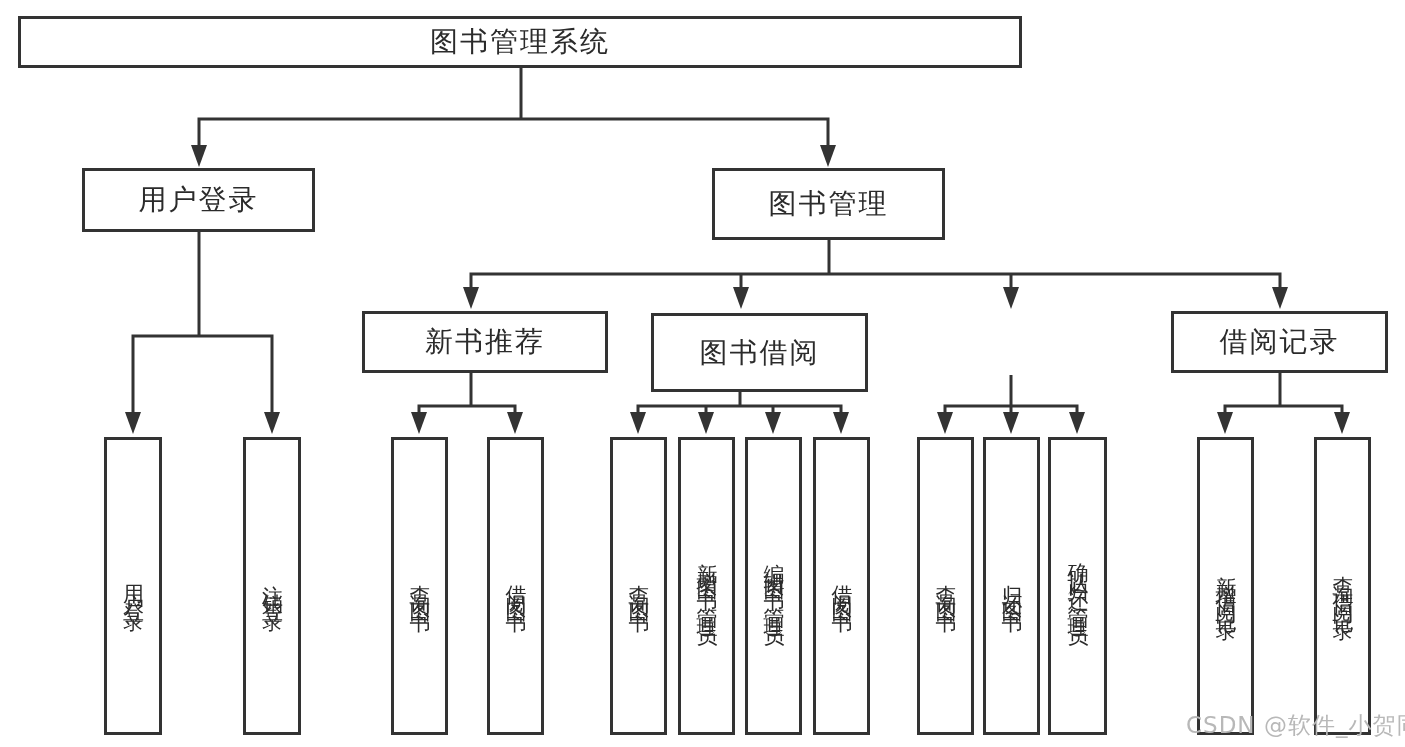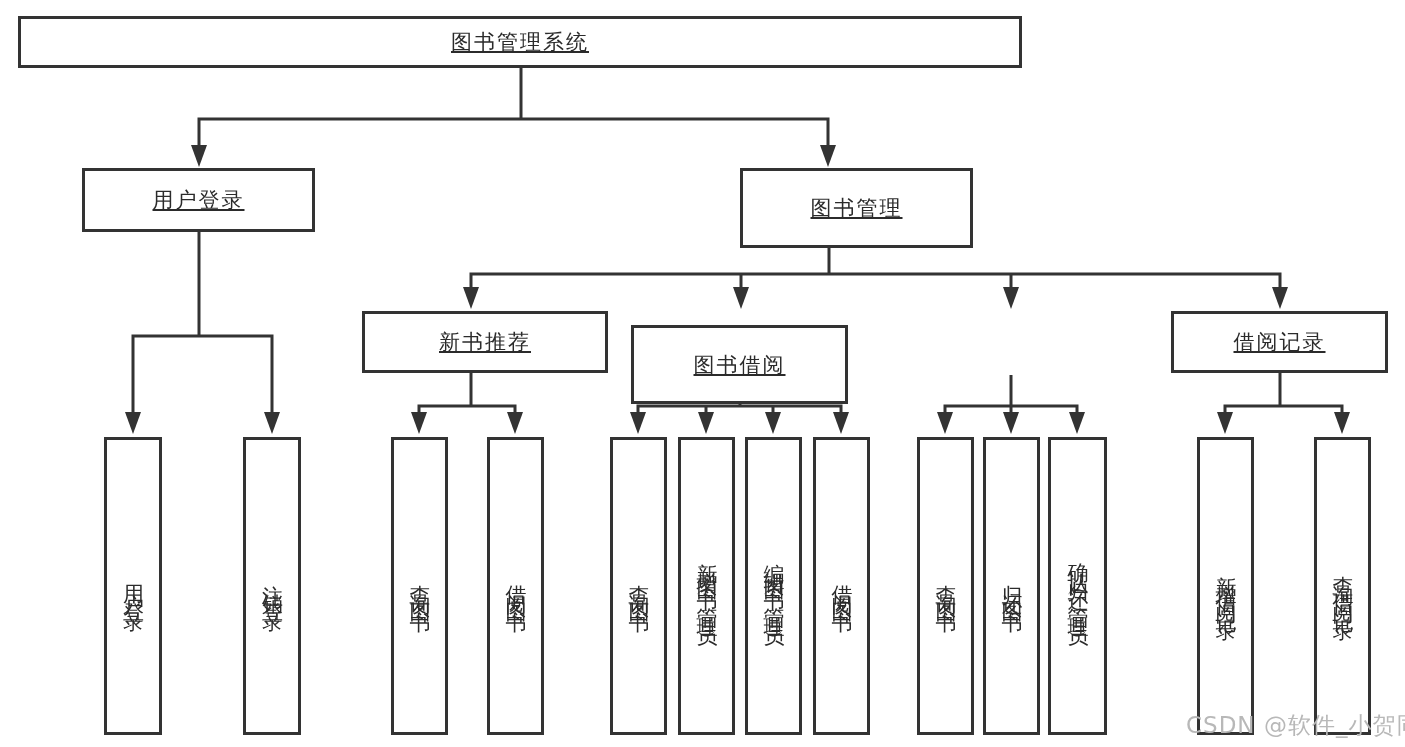--- a/index.html
+++ b/index.html
@@ -26,24 +26,23 @@
     box-sizing: border-box;
     border: 3px solid #333333;
     background: #ffffff;
     display: flex;
     align-items: center;
     justify-content: center;
     color: #2b2b2b;
     z-index: 2;
   }
   .box.h span {
-    font-size: 21px;
+    font-size: 28px;
     letter-spacing: 2px;
     white-space: nowrap;
-    text-decoration: underline;
   }
   .box.v span {
     writing-mode: vertical-rl;
     text-orientation: mixed;
     font-size: 21px;
     line-height: 1;
     letter-spacing: 9px;
     white-space: nowrap;
   }
   .watermark {
@@ -114,28 +113,28 @@
     </g>
   </svg>
 
   <div class="box h" style="left:18px; top:16px; width:1004px; height:52px;">
     <span>图书管理系统</span>
   </div>
 
   <div class="box h" style="left:82px; top:168px; width:233px; height:64px;">
     <span>用户登录</span>
   </div>
-  <div class="box h" style="left:740px; top:168px; width:233px; height:80px;">
+  <div class="box h" style="left:712px; top:168px; width:233px; height:72px;">
     <span>图书管理</span>
   </div>
 
   <div class="box h" style="left:362px; top:311px; width:246px; height:62px;">
     <span>新书推荐</span>
   </div>
-  <div class="box h" style="left:631px; top:313px; width:217px; height:79px;margin-top:12px;">
+  <div class="box h" style="left:651px; top:313px; width:217px; height:79px;">
     <span>图书借阅</span>
   </div>
   <div class="box h" style="left:1171px; top:311px; width:217px; height:62px;">
     <span>借阅记录</span>
   </div>
 
   <div class="box v" style="left:104px; top:437px; width:58px; height:298px;">
     <span>用户登录</span>
   </div>
   <div class="box v" style="left:243px; top:437px; width:58px; height:298px;">

